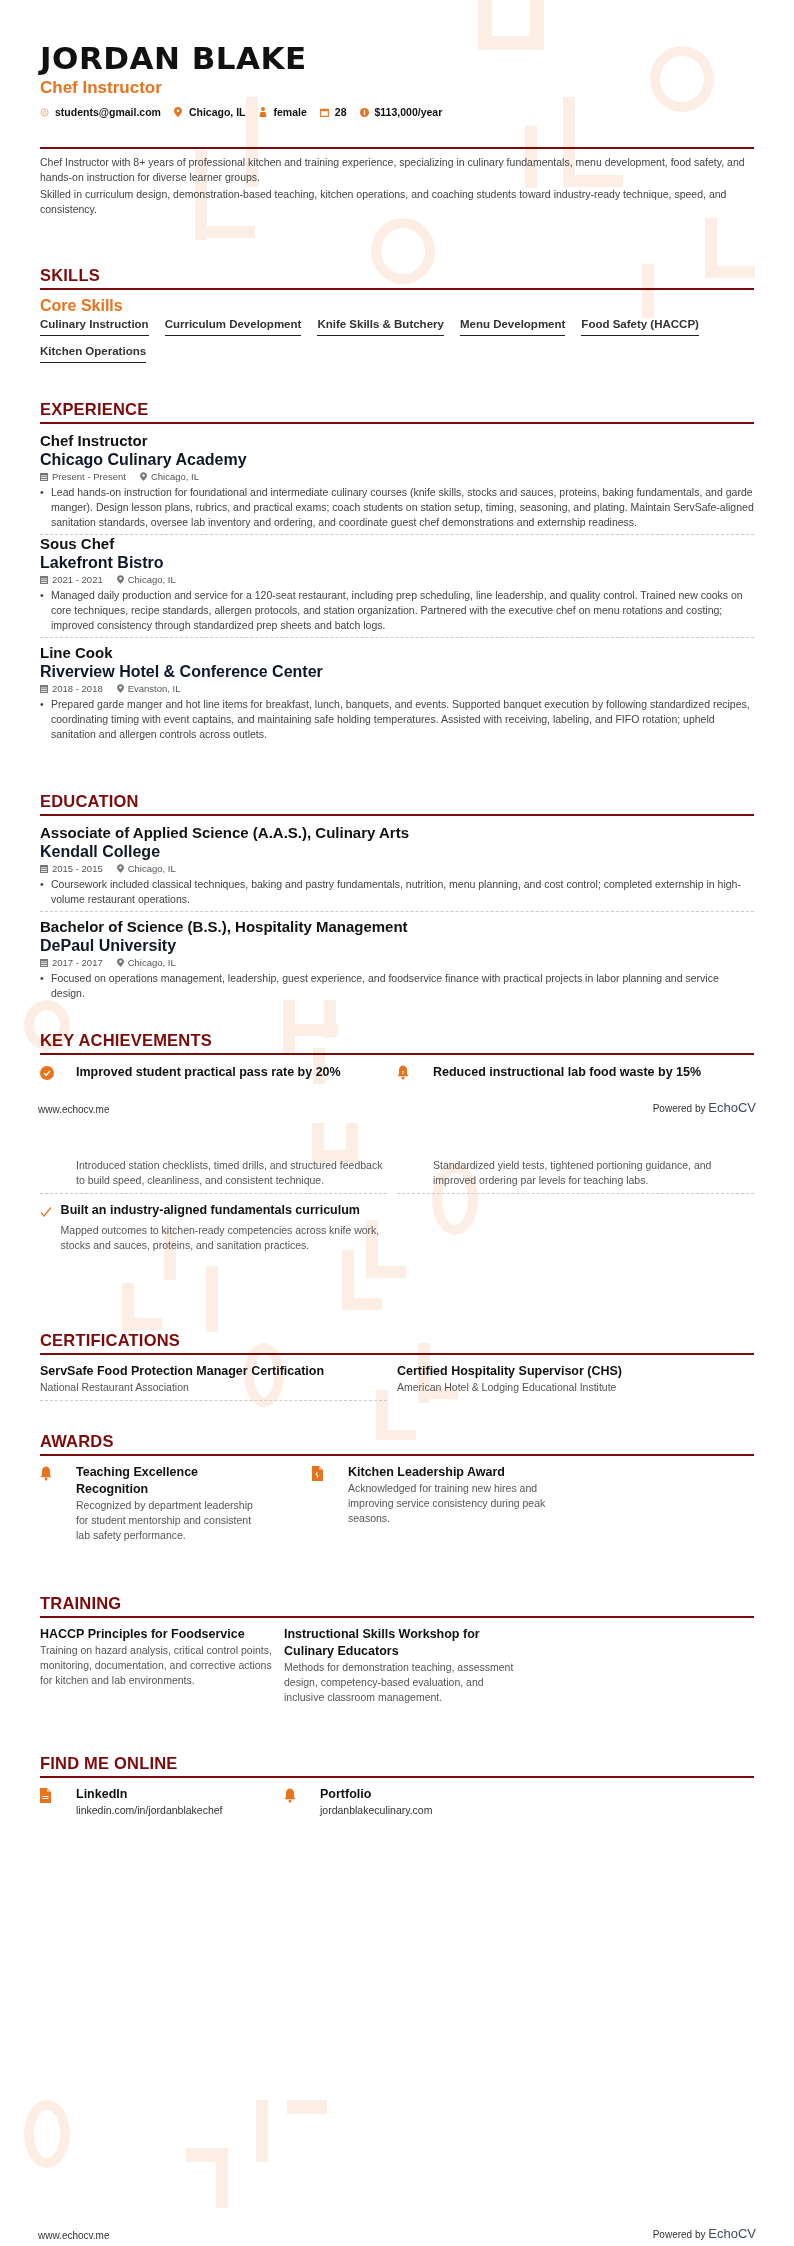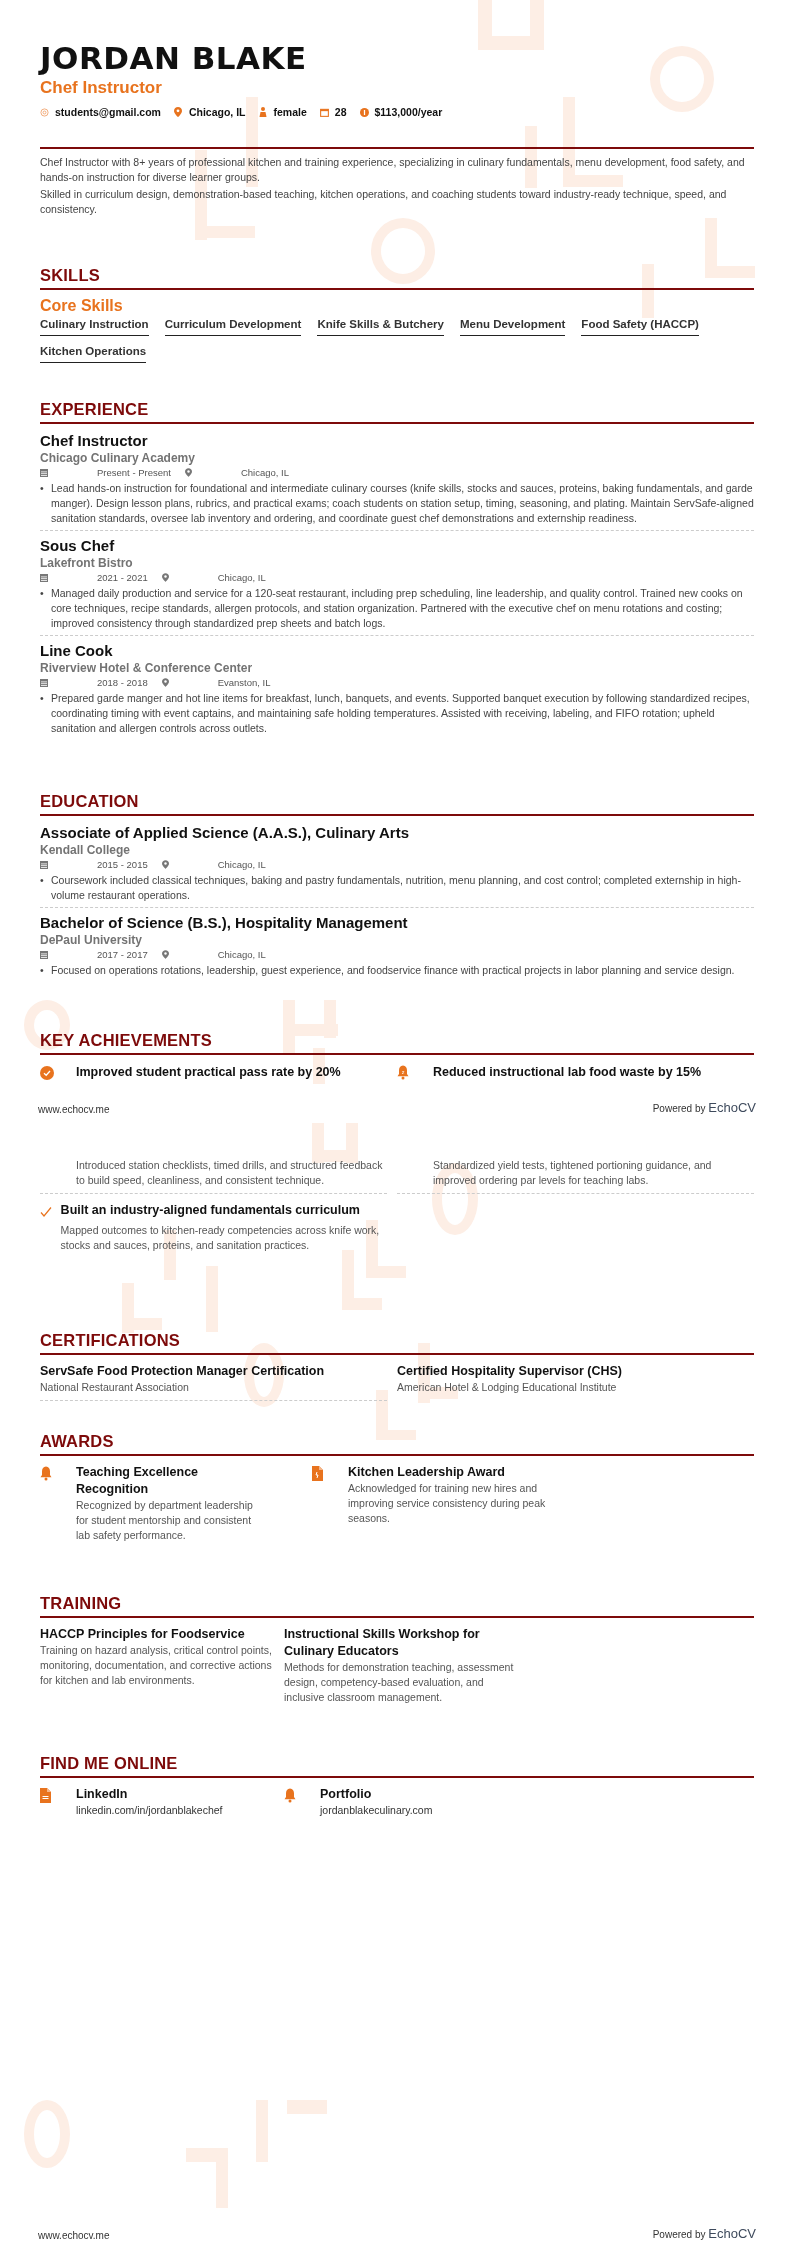--- a/index.html
+++ b/index.html
@@ -23,23 +23,23 @@
   .sec-rule { height: 2px; background: #7d0a0a; margin-top: 3px; }
 
   .para { font-size: 10.5px; line-height: 15px; color: #444; }
 
   .sub-orange { font-weight: bold; font-size: 16px; color: #e8731e; }
   .skills { display: flex; flex-wrap: wrap; margin-top: 3px; }
   .skill { font-weight: bold; font-size: 11.5px; color: #333; padding-bottom: 5px; border-bottom: 1.5px solid #222; margin-right: 16px; margin-bottom: 9px; }
 
   .job { position: relative; }
   .job-title { font-family: "Liberation Sans", sans-serif; font-weight: bold; font-size: 15px; color: #111; }
-  .job-org { font-weight: bold; font-size: 12px; color: #737373; margin-top: 2px; }
+  .job-org { font-weight: bold; font-size: 16px; color: #0f172a; margin-top: 2px; }
   .meta { display: flex; align-items: center; font-size: 9.5px; color: #555; margin-top: 2px; }
-  .meta .mi { display: inline-flex; align-items: center; margin-right: 14px; gap: 45px; }
+  .meta .mi { display: inline-flex; align-items: center; margin-right: 14px; }
   .meta svg { margin-right: 4px; }
   .bullet { display: flex; font-size: 10.5px; line-height: 15px; color: #444; margin-top: 3px; }
   .bullet .dot { width: 11px; flex: 0 0 11px; }
   .dash { border-bottom: 1px dashed #ccc; margin-top: 4px; }
 
   .ach-row { display: flex; align-items: center; }
   .ach-title { font-weight: bold; font-size: 12.5px; color: #111; line-height: 17px; }
   .ach-desc { font-size: 10.5px; line-height: 15px; color: #555; }
 
   .two-col { display: flex; }
@@ -196,21 +196,21 @@
           <span>Chicago, IL</span>
         </span>
     </div>
     <div class="bullet">
         <span class="dot">•</span>
         <span>Lead hands-on instruction for foundational and intermediate culinary courses (knife skills, stocks and sauces, proteins, baking fundamentals, and garde manger). Design lesson plans, rubrics, and practical exams; coach students on station setup, timing, seasoning, and plating. Maintain ServSafe-aligned sanitation standards, oversee lab inventory and ordering, and coordinate guest chef demonstrations and externship readiness.</span>
       </div>
     <div class="dash"></div>
   </div>
 
-  <div class="job" style="margin-top:6px;">
+  <div class="job" style="margin-top:0;">
     <div class="job-title">Sous Chef</div>
     <div class="job-org">Lakefront Bistro</div>
     <div class="meta">
       <span class="mi">
           <svg width="8" height="9" viewBox="0 0 8 9">
             <rect x="0" y="1" width="8" height="8" fill="#777"></rect>
             <rect x="1" y="3.5" width="6" height="0.8" fill="#fff"></rect>
             <rect x="1" y="5.3" width="6" height="0.8" fill="#fff"></rect>
             <rect x="1" y="7.1" width="6" height="0.8" fill="#fff"></rect>
           </svg>
@@ -307,21 +307,21 @@
       <span class="mi">
           <svg width="7" height="9" viewBox="0 0 8 10">
             <path d="M4 0C1.8 0 0 1.7 0 3.9 0 6.6 4 10 4 10S8 6.6 8 3.9C8 1.7 6.2 0 4 0z" fill="#777"></path>
             <circle cx="4" cy="3.8" r="1.4" fill="#fff"></circle>
           </svg>
           <span>Chicago, IL</span>
         </span>
     </div>
     <div class="bullet">
         <span class="dot">•</span>
-        <span>Focused on operations rotations, leadership, guest experience, and foodservice finance with practical projects in labor planning and service design.</span>
+        <span>Focused on operations management, leadership, guest experience, and foodservice finance with practical projects in labor planning and service design.</span>
       </div>
   </div>
 </div>
 
 <div class="section" style="top:1031px;">
   <div class="sec-title">KEY ACHIEVEMENTS</div>
   <div class="sec-rule"></div>
   <div class="two-col" style="margin-top:9px;">
     <div class="col ach-row">
       <span style="width:36px;display:inline-flex;">

